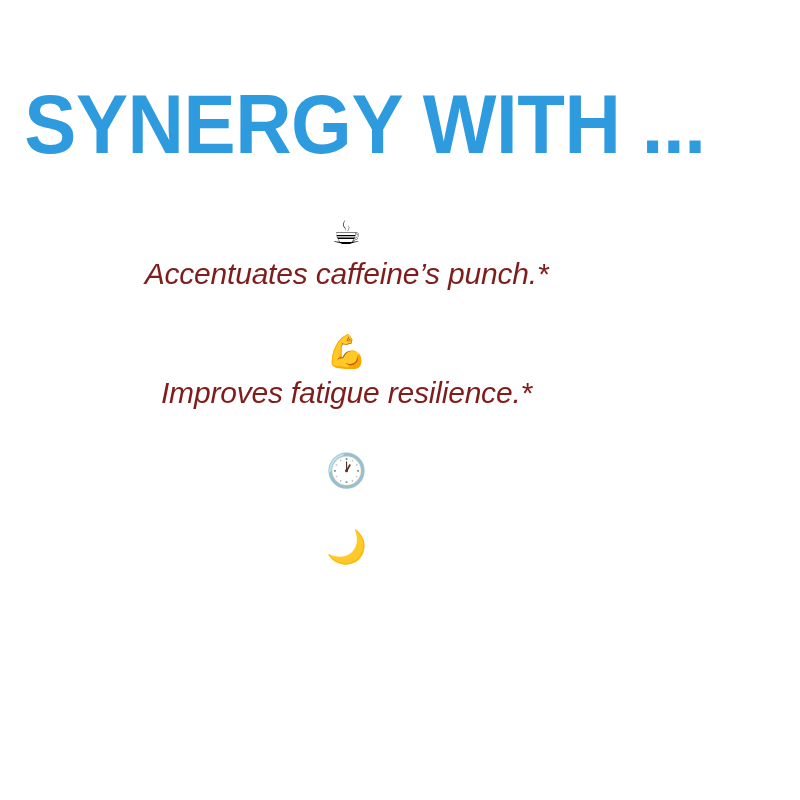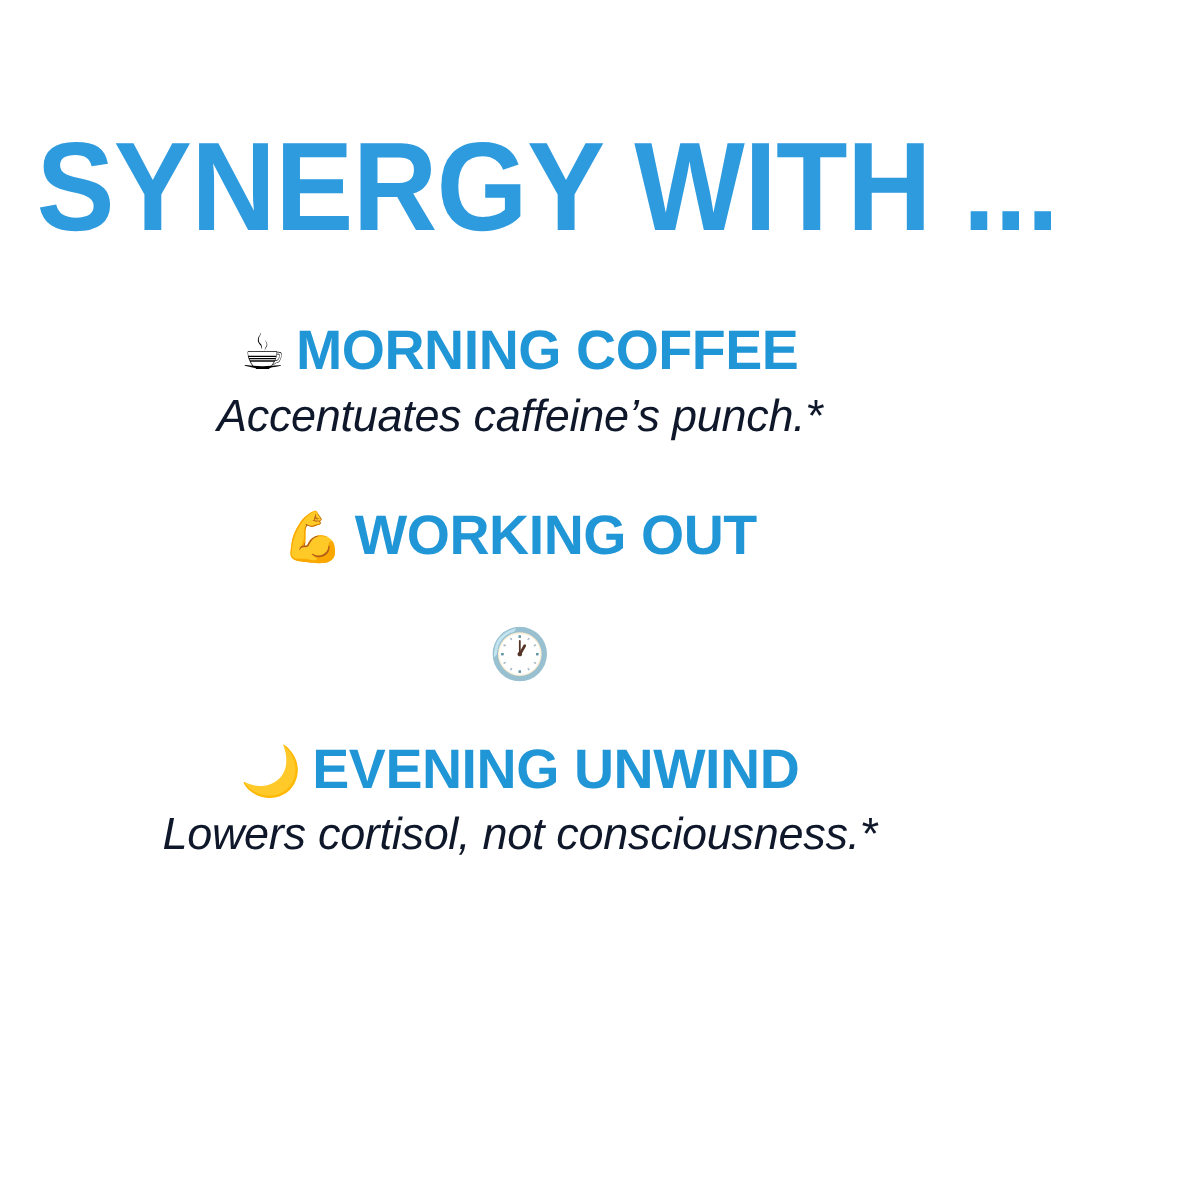--- a/index.html
+++ b/index.html
@@ -85,58 +85,55 @@
     white-space: nowrap;
   }
   .item-sub {
     display: block;
     margin-top: 9px;
     font-family: "Liberation Sans", "DejaVu Sans", sans-serif;
     font-style: italic;
     font-weight: 400;
     font-size: 30px;
     letter-spacing: -0.2px;
-    color: #0f172a;
+    color: #7f1d1d;
     white-space: nowrap;
   }
 </style>
 </head>
 <body>
 
 <div class="poster">
 
   <div class="title-block">
     <span class="poster-title">SYNERGY WITH ...</span>
   </div>
 
   <div class="sections">
 
     <div class="synergy-item">
       <div class="item-heading">
         <span class="item-emoji">☕</span>
-        <span class="item-title">MORNING COFFEE</span>
       </div>
       <span class="item-sub">Accentuates caffeine’s punch.*</span>
     </div>
 
     <div class="synergy-item">
       <div class="item-heading">
         <span class="item-emoji">💪</span>
-        <span class="item-title">WORKING OUT</span>
       </div>
+      <span class="item-sub">Improves fatigue resilience.*</span>
     </div>
 
     <div class="synergy-item">
       <div class="item-heading">
         <span class="item-emoji">🕐</span>
       </div>
     </div>
 
     <div class="synergy-item">
       <div class="item-heading">
         <span class="item-emoji">🌙</span>
-        <span class="item-title">EVENING UNWIND</span>
       </div>
-      <span class="item-sub">Lowers cortisol, not consciousness.*</span>
     </div>
 
   </div>
 </div>
 
 </body></html>

